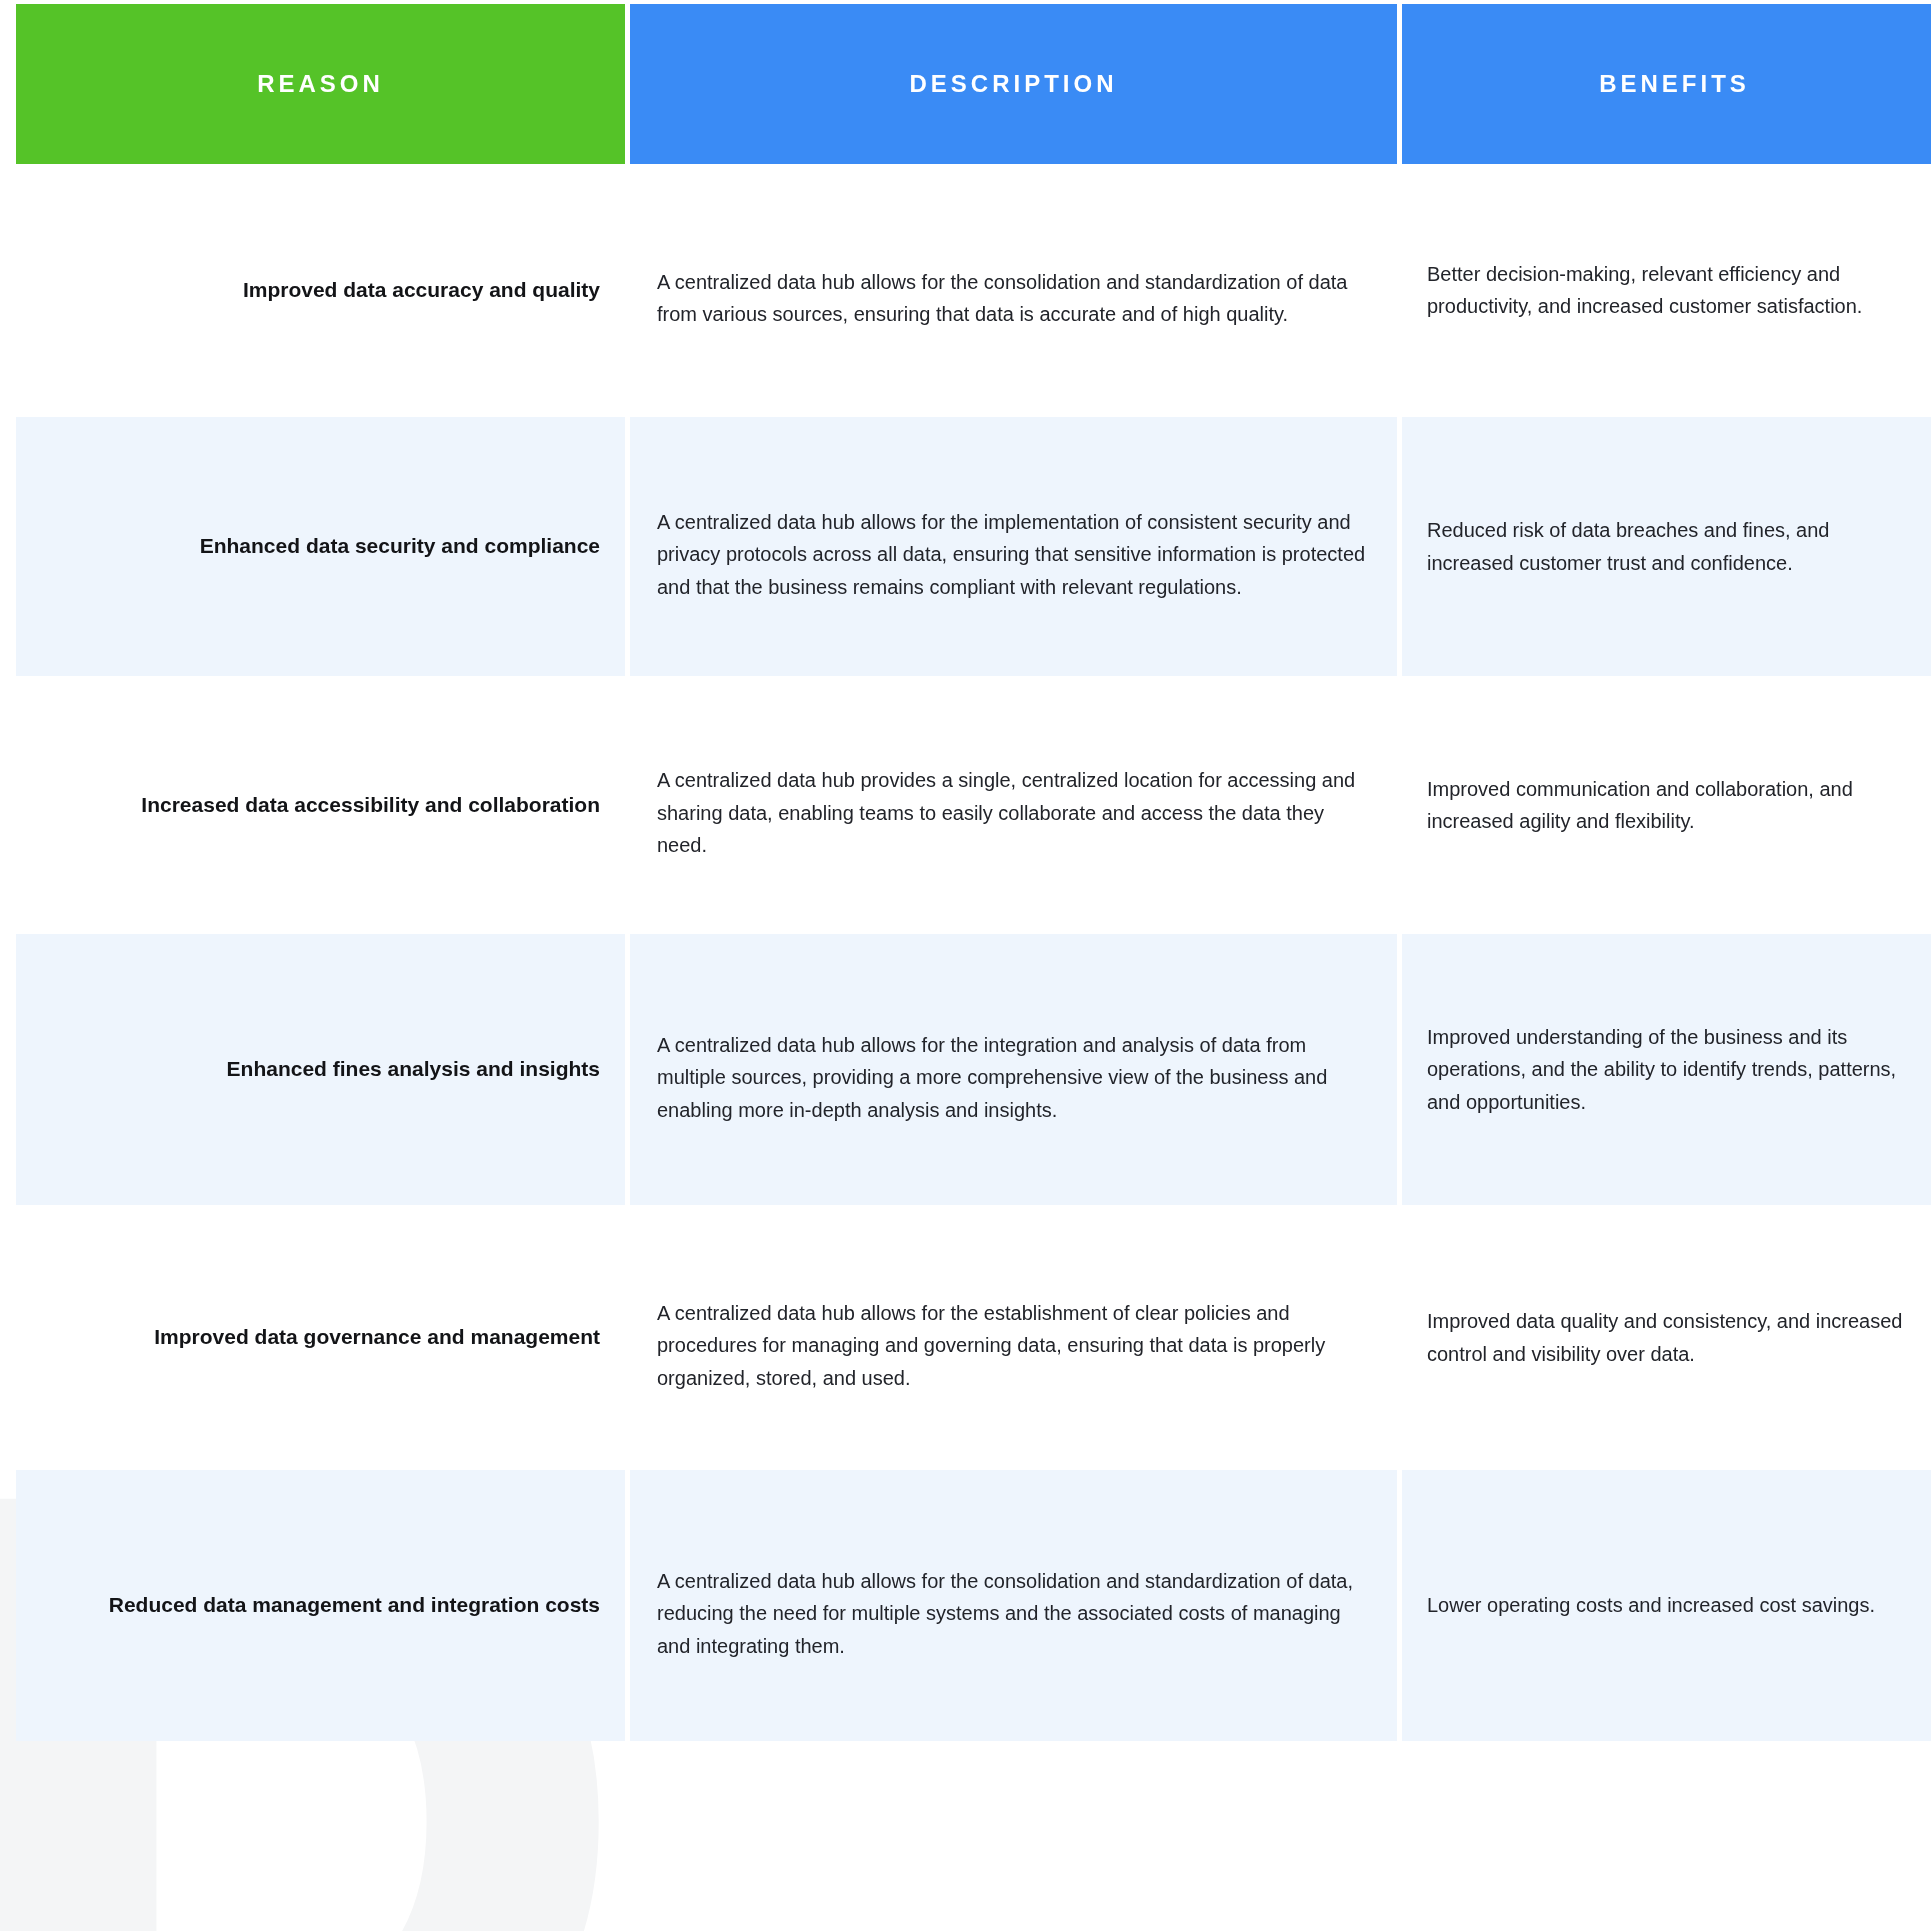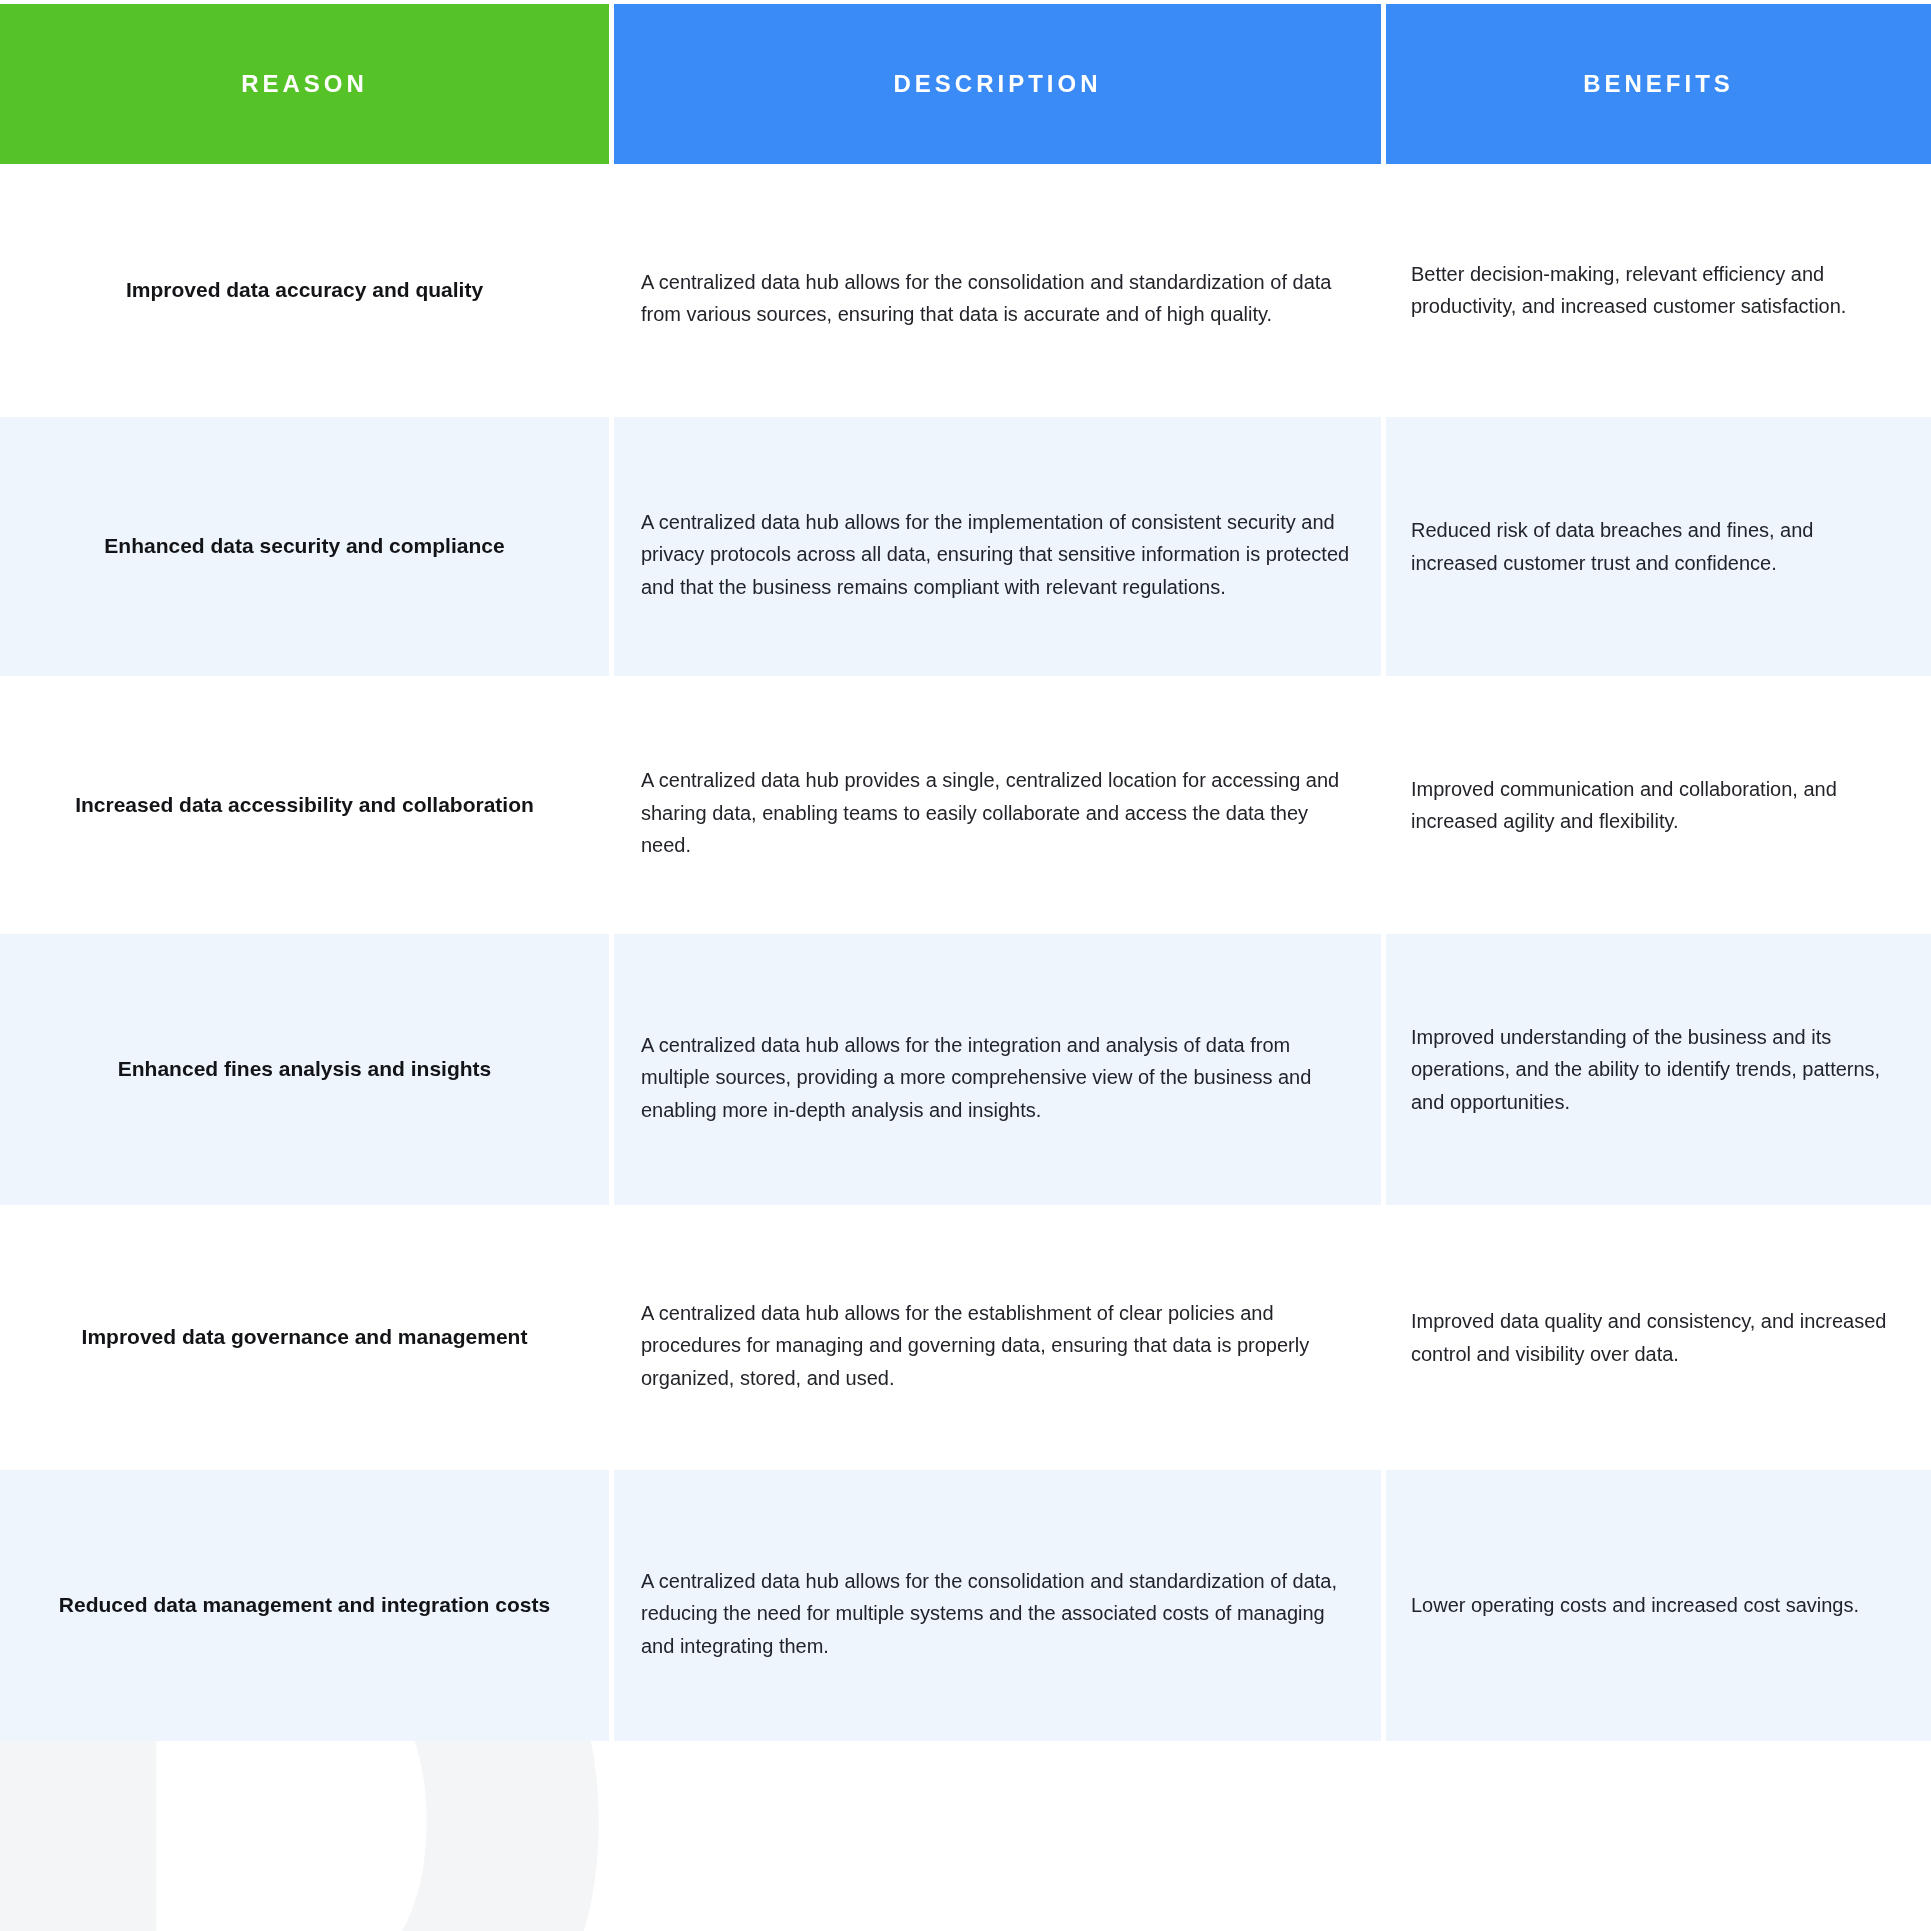--- a/index.html
+++ b/index.html
@@ -41,21 +41,21 @@
     top: 1395px;
     left: -92px;
     font-size: 888px;
     letter-spacing: -39px;
   }
 
   
   #table-wrap {
     position: absolute;
     top: 0;
-    left: 0;
+    left: 16px;
     width: 1810px;
     z-index: 1;
   }
   table.data-table {
     border-collapse: separate;
     border-spacing: 0;
     width: 1931px;
     table-layout: fixed;
   }
 
@@ -97,21 +97,21 @@
     vertical-align: middle;
     border-right: 5.8px solid #ffffff;
     border-bottom: 5.8px solid #ffffff;
   }
   td.last { border-right: none; }
 
   tbody tr.band-white td { background: #ffffff; }
   tbody tr.band-tint  td { background: #eef5fd; }
 
   .cell-reason {
-    text-align: center;
+    text-align: right;
     padding: 33px 25px;
     font-size: 21px;
     font-weight: 700;
     color: #131417;
     line-height: 1.45;
   }
   .cell-text {
     padding: 33px 21px 17px 27px;
     font-size: 20px;
     font-weight: 400;

